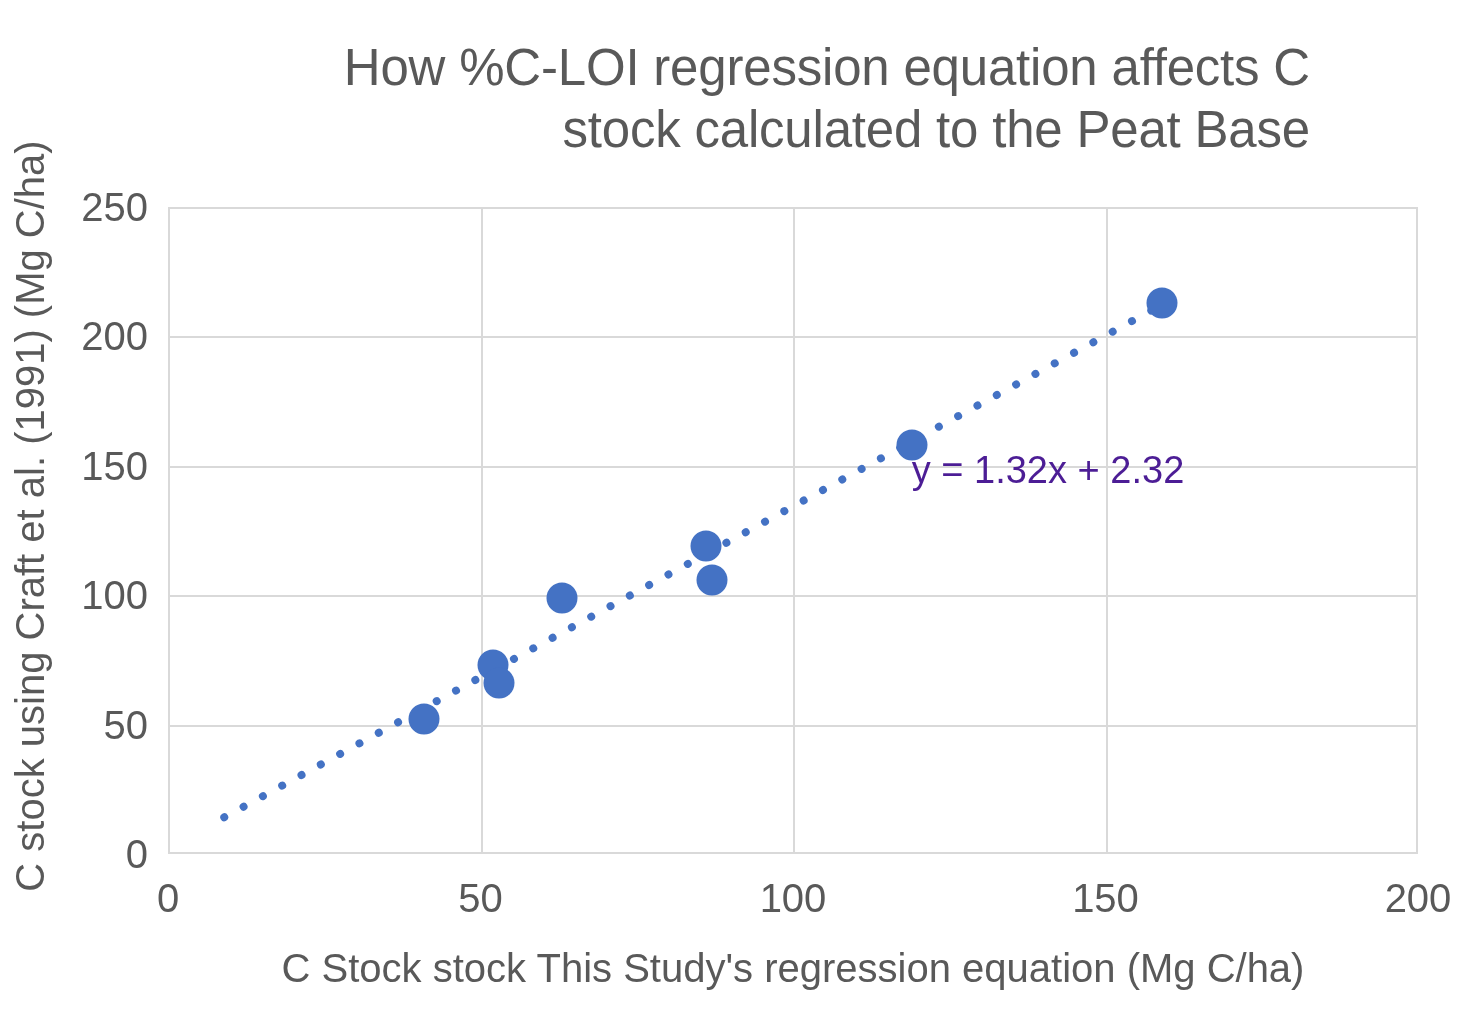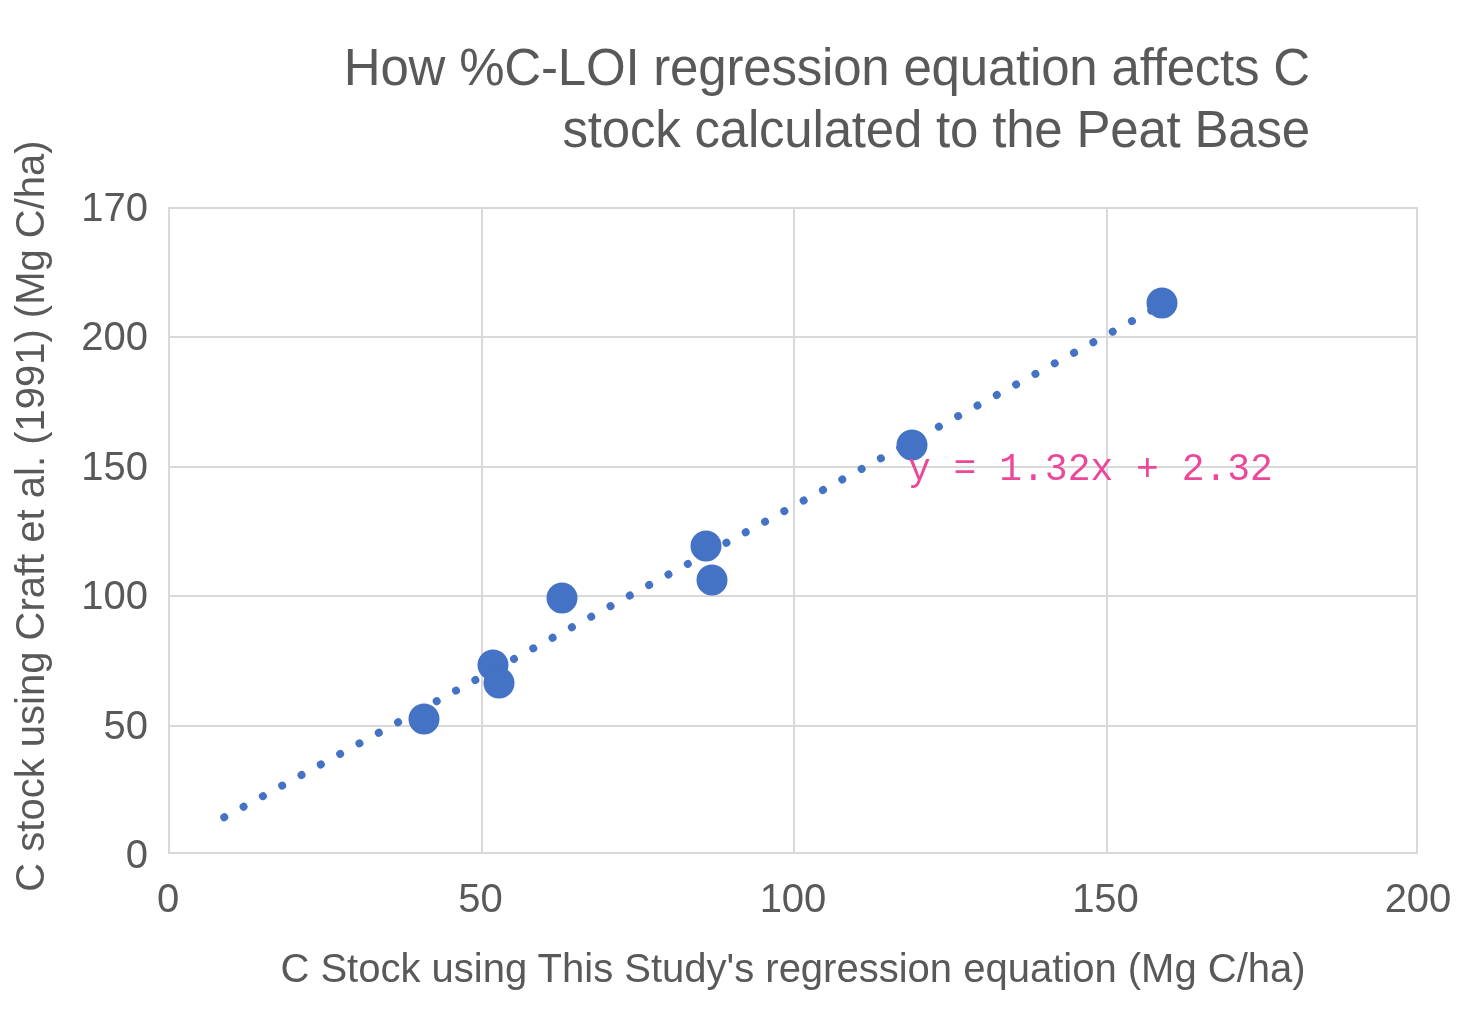--- a/index.html
+++ b/index.html
@@ -138,42 +138,41 @@
     color: #595959;
     transform: rotate(-90deg);
   }
 
   
   #equation-annotation {
     position: absolute;
     left: 740px;
     top: 238px;
     width: 280px;
-    text-align: left;
+    text-align: center;
     font-size: 38px;
     line-height: 50px;
-    color: #ec4899;
-    font-family: Liberation Mono, monospace;
+    color: #4c1d95;
   }
   #equation-annotation div { white-space: nowrap; }
   sup { font-size: 0.62em; vertical-align: super; }
 </style>
 </head>
 <body>
 
 <div id="chart-title">How %C-LOI regression equation affects C
 stock calculated to the Peat Base</div>
 
 <div id="y-ticks">
     <div class="ytick" style="top: 647px;">0</div>
     <div class="ytick" style="top: 517.6px;">50</div>
     <div class="ytick" style="top: 388.2px;">100</div>
     <div class="ytick" style="top: 258.8px;">150</div>
     <div class="ytick" style="top: 129.4px;">200</div>
-    <div class="ytick" style="top: 0px;">170</div>
+    <div class="ytick" style="top: 0px;">250</div>
   </div>
 
 <div id="plot-area">
   <div id="gridlines-h">
       <div class="gridline-h" style="top: 517.6px;"></div>
       <div class="gridline-h" style="top: 388.2px;"></div>
       <div class="gridline-h" style="top: 258.8px;"></div>
       <div class="gridline-h" style="top: 129.4px;"></div>
     </div>
   <div id="gridlines-v">
@@ -204,15 +203,15 @@
 </div>
 
 <div id="x-ticks">
     <div class="xtick" style="left: 0px;">0</div>
     <div class="xtick" style="left: 312.5px;">50</div>
     <div class="xtick" style="left: 625px;">100</div>
     <div class="xtick" style="left: 937.5px;">150</div>
     <div class="xtick" style="left: 1250px;">200</div>
   </div>
 
-<div id="x-axis-title">C Stock using This Study's regression equation (Mg C/ha)</div>
+<div id="x-axis-title">C Stock stock This Study's regression equation (Mg C/ha)</div>
 
 <div id="y-axis-title">C stock using Craft et al. (1991) (Mg C/ha)</div>
 
 </body></html>

